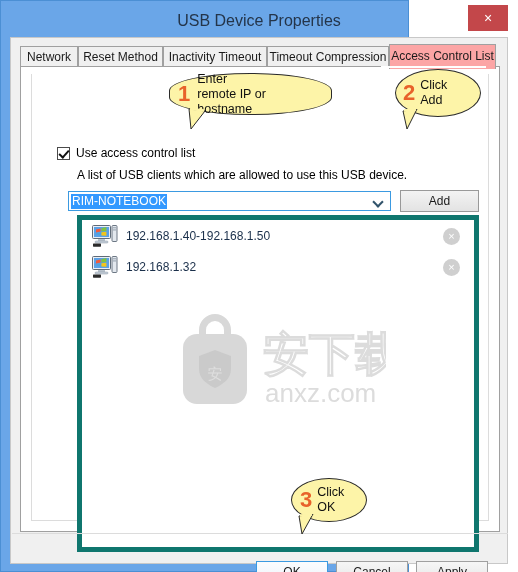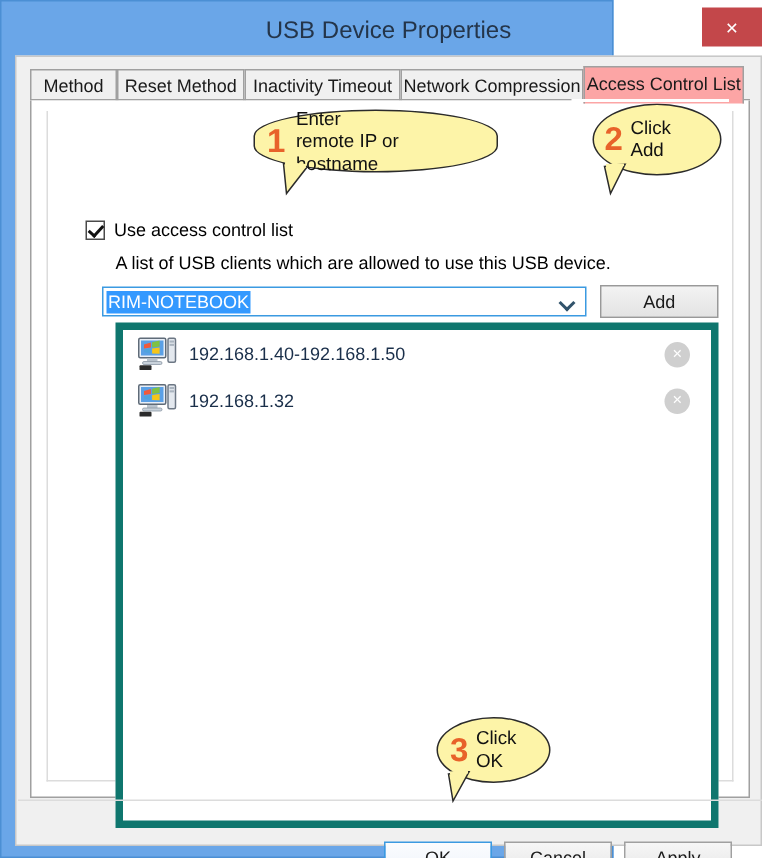--- a/index.html
+++ b/index.html
@@ -243,24 +243,24 @@
   <div id="titlebar">
     <div id="title-text">USB Device Properties</div>
     <div id="close-btn">
       <span class="x">×</span>
     </div>
   </div>
 
   <div id="client">
 
     <div id="tabstrip">
-      <div class="tab" style="left:0px;width:58px;">Method</div>
+      <div class="tab" style="left:0px;width:58px;">Network</div>
       <div class="tab" style="left:143px;width:104px;">Inactivity Timeout</div>
       <div class="tab" style="left:58px;width:85px;">Reset Method</div>
-      <div class="tab" style="left:247px;width:122px;">Network Compression</div>
+      <div class="tab" style="left:247px;width:122px;">Timeout Compression</div>
       <div class="tab active" style="left:369px;width:107px;">Access Control List</div>
     </div>
     <div id="tab-underline"></div>
     <div id="tab-underline-mask" style="left:370px;width:105px;"></div>
 
     <div id="page">
 
       <div id="groupbox"></div>
 
       <div id="acl-check-row">
@@ -320,20 +320,32 @@
             </svg>
           </span>
           <span class="acl-text">192.168.1.32</span>
           <span class="remove-btn">
             <span class="rx">×</span>
           </span>
         </div>
 
       </div>
 
+      <div id="watermark">
+        <svg width="215" height="100" viewBox="0 0 215 100">
+          <g fill="#d8d8d8">
+            <path d="M28 16 a16 16 0 0 1 32 0 v4 h-7 v-4 a9 9 0 0 0 -18 0 v4 h-7 z"></path>
+            <rect x="12" y="20" width="64" height="70" rx="14"></rect>
+          </g>
+          <path d="M44 36 l16 6 v13 c0 9 -7 15 -16 19 c-9 -4 -16 -10 -16 -19 v-13 z" fill="#cacaca"></path>
+          <text x="44" y="60" font-family="'DejaVu Sans',sans-serif" font-size="15" fill="#dedede" text-anchor="middle" dominant-baseline="middle">安</text>
+          <text x="92" y="56" font-family="'DejaVu Sans',sans-serif" font-size="46" fill="none" stroke="#dcdcdc" stroke-width="2.4">安下载</text>
+          <text x="94" y="88" font-family="'Liberation Sans',sans-serif" font-size="26" fill="#dcdcdc">anxz.com</text>
+        </svg>
+      </div>
 
     </div>
 
     <div id="footer-sep"></div>
     <div class="footer-btn default" style="left:245px;">OK</div>
     <div class="footer-btn" style="left:325px;">Cancel</div>
     <div class="footer-btn" style="left:405px;">Apply</div>
 
   </div>
 

